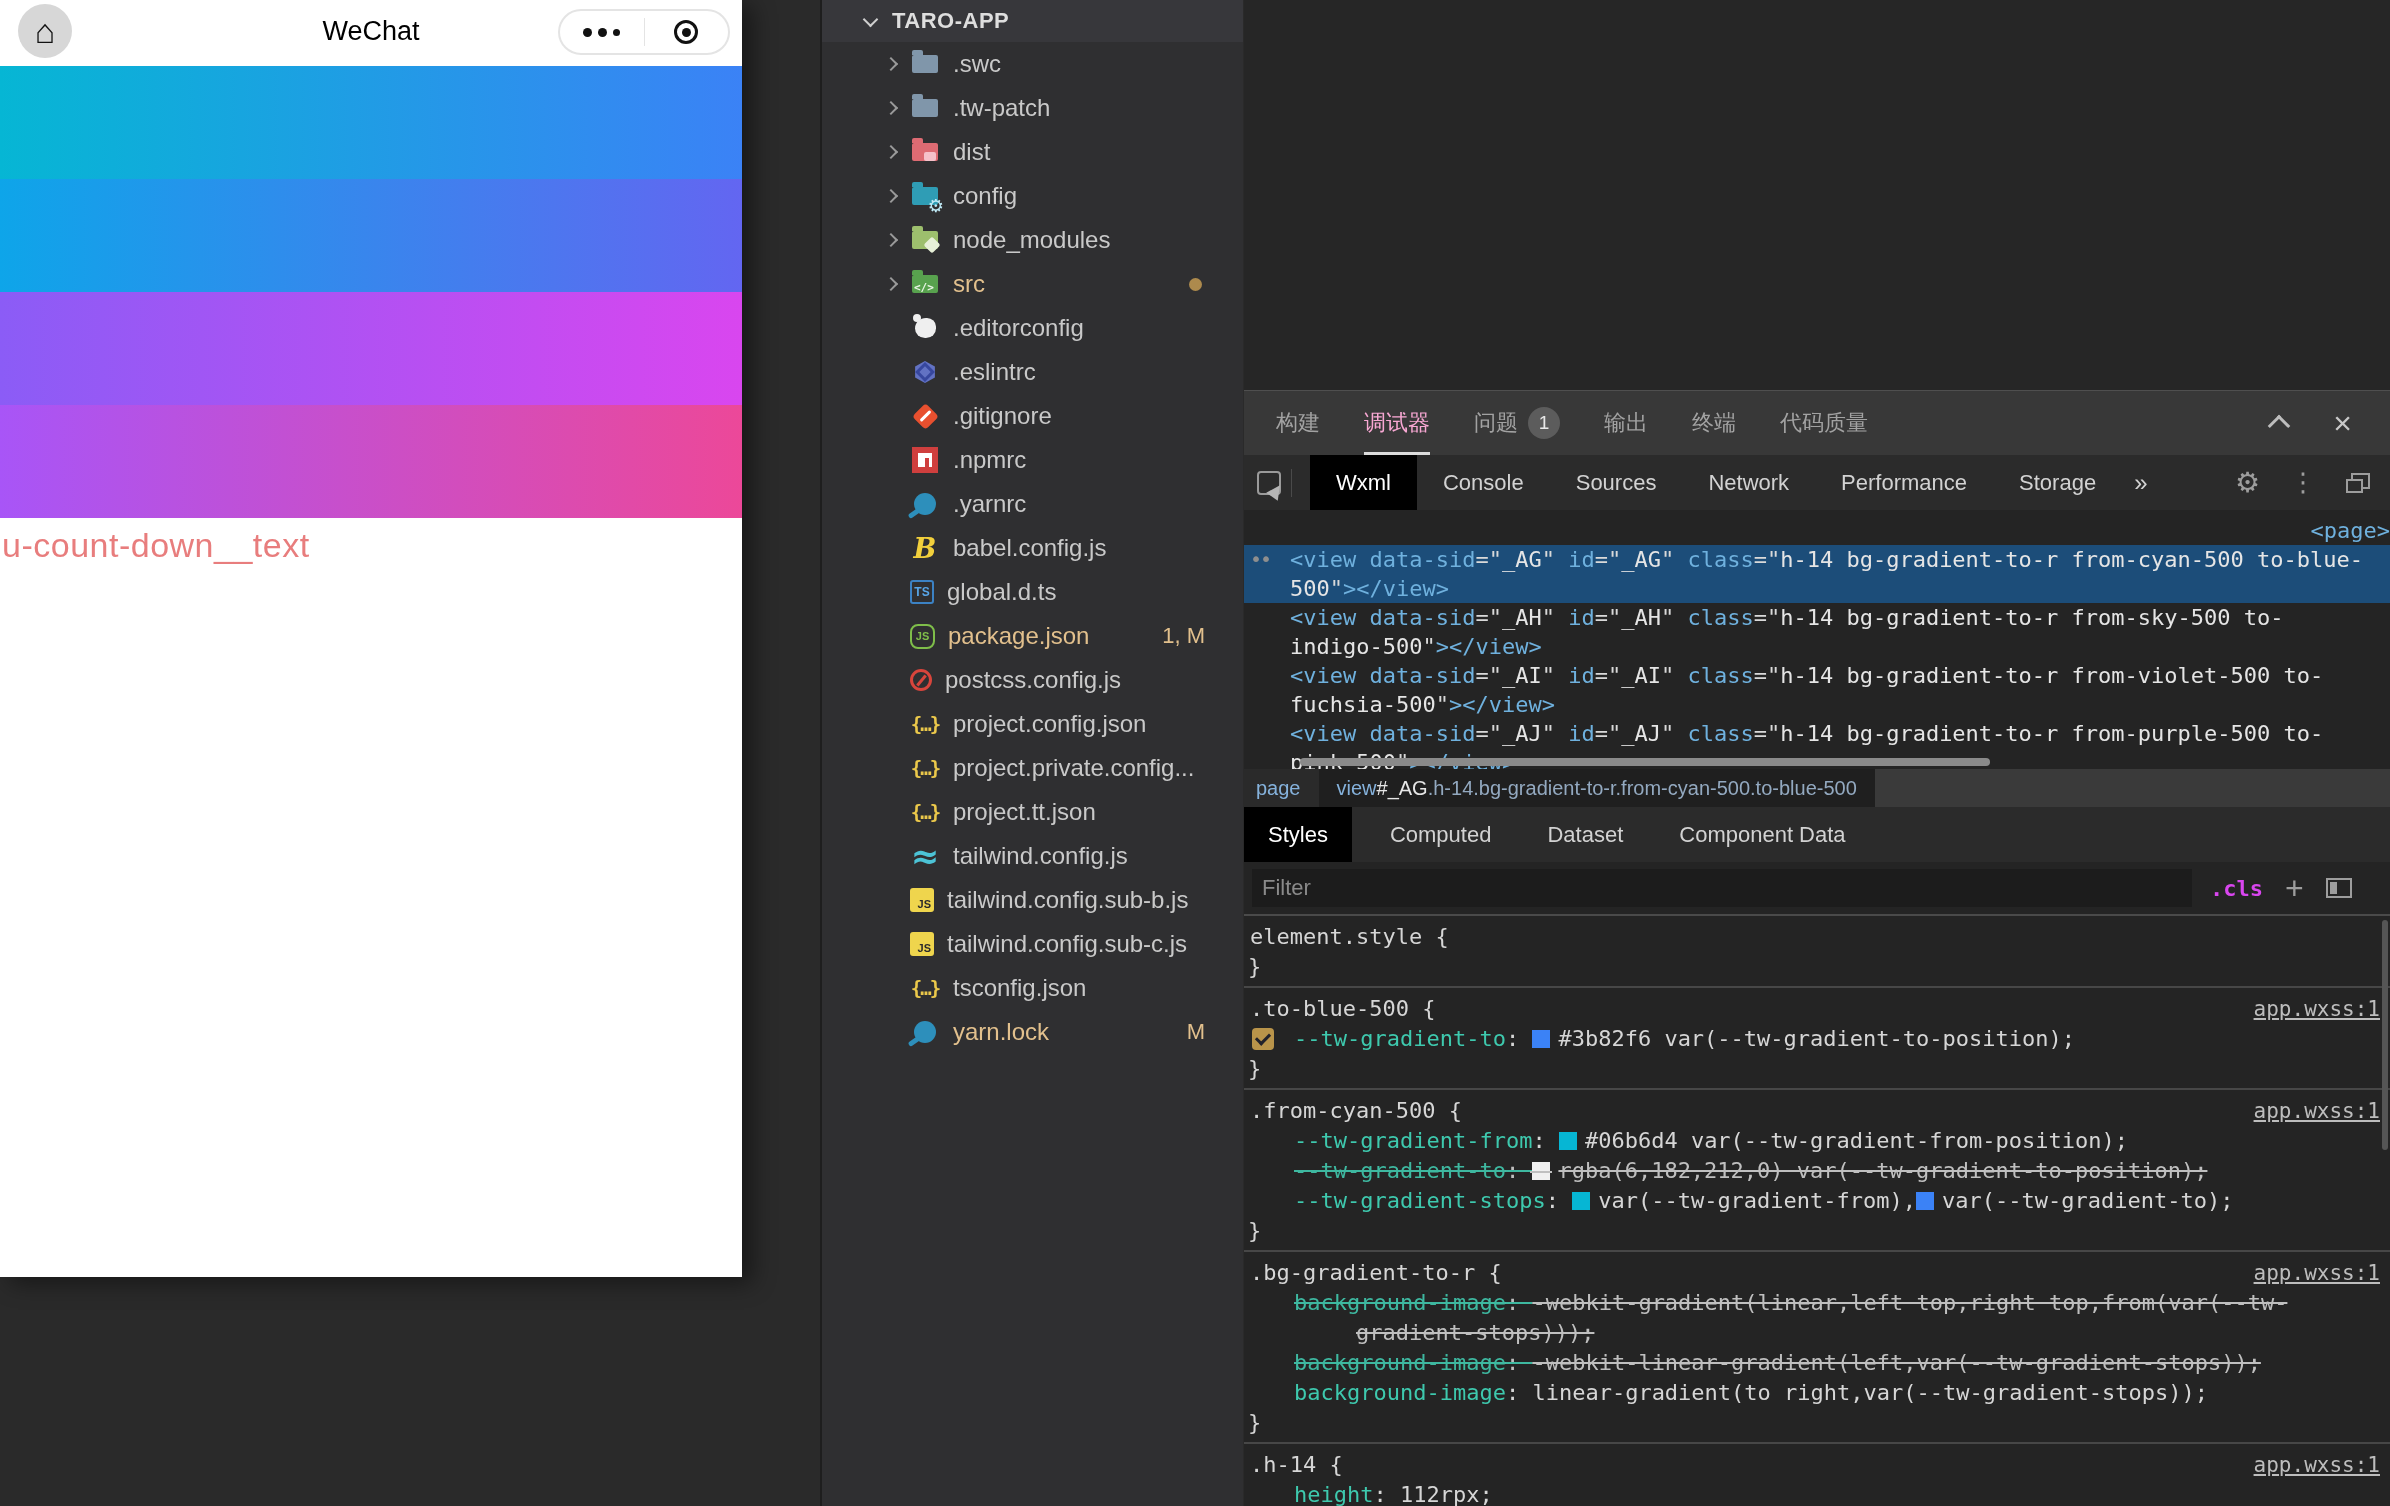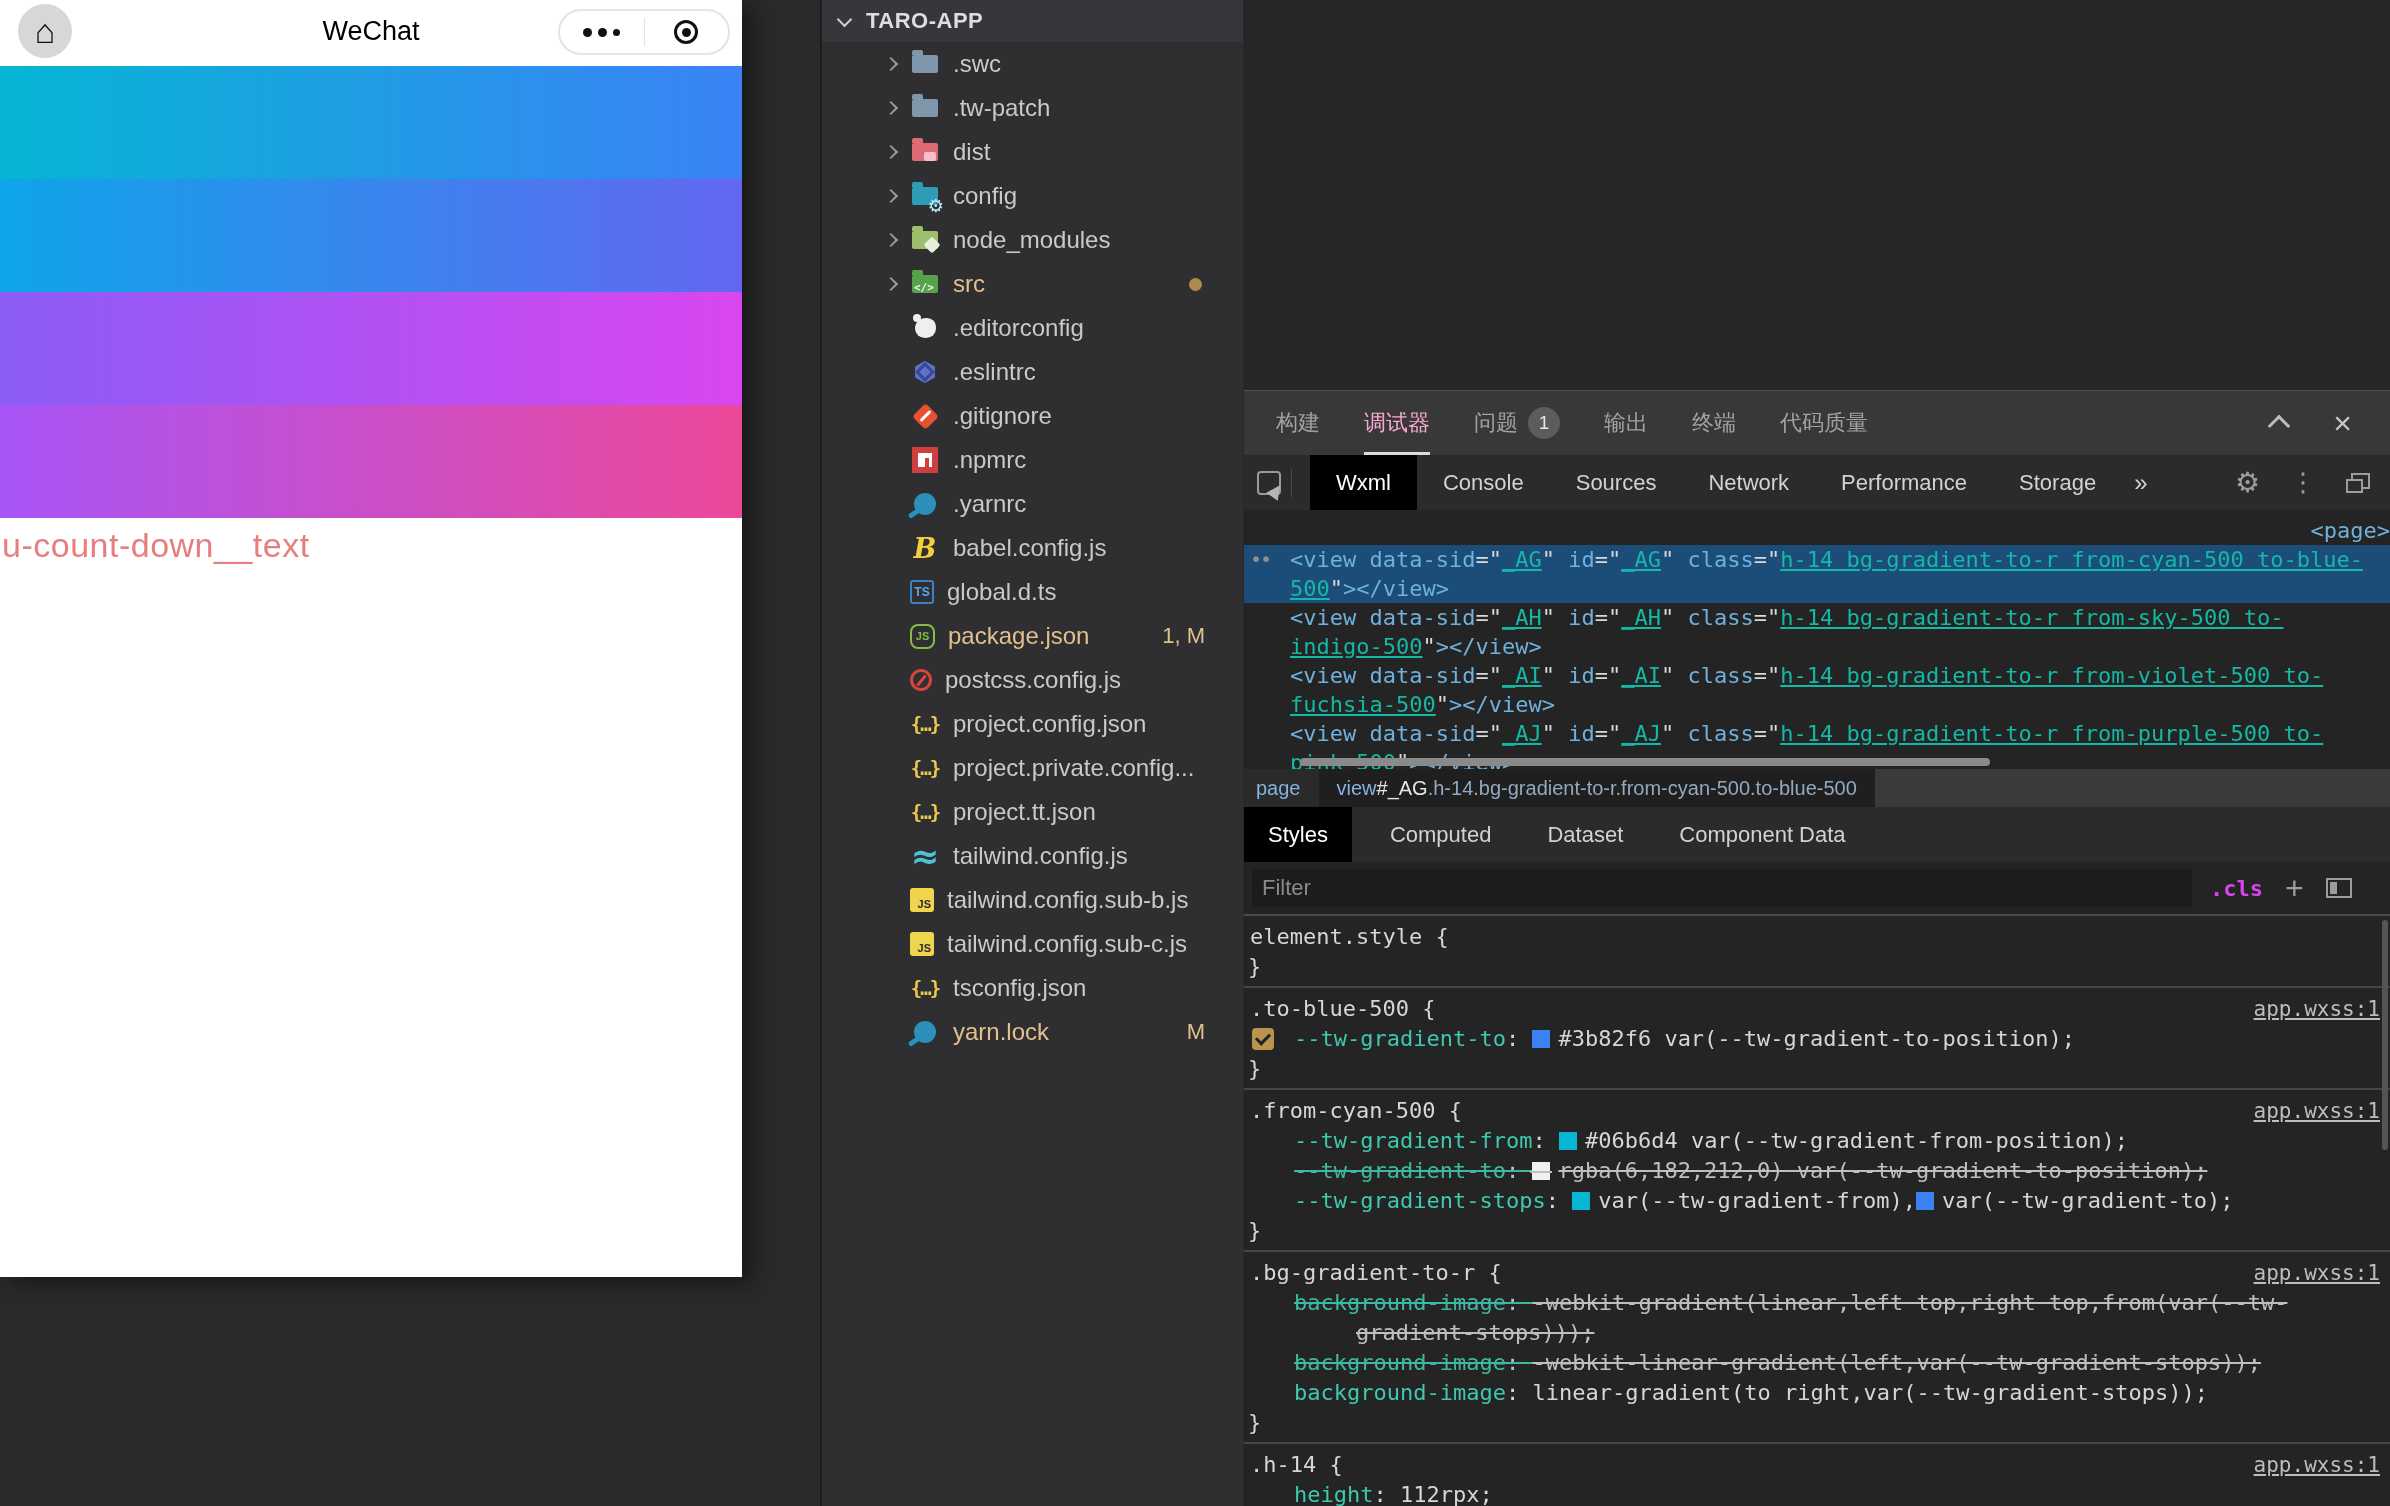--- a/index.html
+++ b/index.html
@@ -24,21 +24,21 @@
           display:flex;align-items:center;justify-content:center;}
   .target i{width:9px;height:9px;border-radius:50%;background:#111;}
   #bars{position:absolute;left:0;top:66px;width:742px;}
   .bar{width:742px;height:113px;}
   #countdown{position:absolute;left:2px;top:526px;font-size:34px;color:#e87d7d;letter-spacing:.5px;}
 
   
   #gapline{position:absolute;left:820px;top:0;width:2px;height:1506px;background:#1e1e1e;}
   #explorer{position:absolute;left:822px;top:0;width:421px;height:1506px;background:#2f2f31;
             color:#c9c9c9;font-size:24px;}
-  #rootrow{height:42px;display:flex;align-items:center;padding-left:17px;background:#37373b;
+  #rootrow{height:42px;display:flex;align-items:center;padding-left:43px;background:#37373b;
            font-weight:700;font-size:22px;color:#dedede;letter-spacing:.5px;}
   .caret-down{width:9px;height:9px;border-right:2px solid #cfcfcf;border-bottom:2px solid #cfcfcf;
               transform:rotate(45deg);margin-right:16px;margin-top:-4px;}
   .trow{height:44px;display:flex;align-items:center;padding-left:64px;}
   .chev{width:8px;height:8px;border-right:2px solid #9a9a9a;border-bottom:2px solid #9a9a9a;
         transform:rotate(-45deg);margin-right:14px;flex:none;}
   .chev.hide{visibility:hidden;}
   .tlabel{white-space:nowrap;}
   .tlabel.gold{color:#e2c08d;}
   .tbadge{margin-left:auto;margin-right:38px;color:#e2c08d;font-size:22px;}
@@ -125,21 +125,21 @@
 
   #dt-code{position:absolute;top:510px;left:0;width:100%;height:259px;background:#242424;
            overflow:hidden;font-family:"DejaVu Sans Mono",monospace;font-size:22px;padding-top:6px;
            box-sizing:border-box;}
   .codeline{height:29px;line-height:29px;white-space:pre;position:relative;}
   .codeline.ind1{padding-left:24px;text-align:right;}
   .codeline.ind2{padding-left:46px;}
   .codeline.sel{background:#1c4d79;}
   .mark{position:absolute;left:6px;color:#8e8e8e;letter-spacing:-2px;font-size:20px;}
   .c-b{color:#6fb1de;}
-  .c-o{color:#14b8a6;text-decoration:underline;}
+  .c-o{color:#e5e5e5;}
   .c-w{color:#d9d9d9;}
   .hscroll{position:absolute;left:56px;bottom:3px;width:690px;height:8px;background:#8a8a8a;border-radius:4px;}
 
   #dt-crumbs{position:absolute;top:769px;left:0;width:100%;height:38px;background:#3a3a3a;
              display:flex;align-items:stretch;font-size:20px;}
   .crumbwrap{display:flex;align-items:stretch;background:#2a2a2a;}
   .crumb1{display:flex;align-items:center;padding:0 18px 0 12px;color:#85b2dc;}
   .crumb2{display:flex;align-items:center;background:#1f1f1f;padding:0 18px;white-space:nowrap;}
   .crumb-tag{color:#85b2dc;}
   .crumb-id{color:#e6e6e6;}

